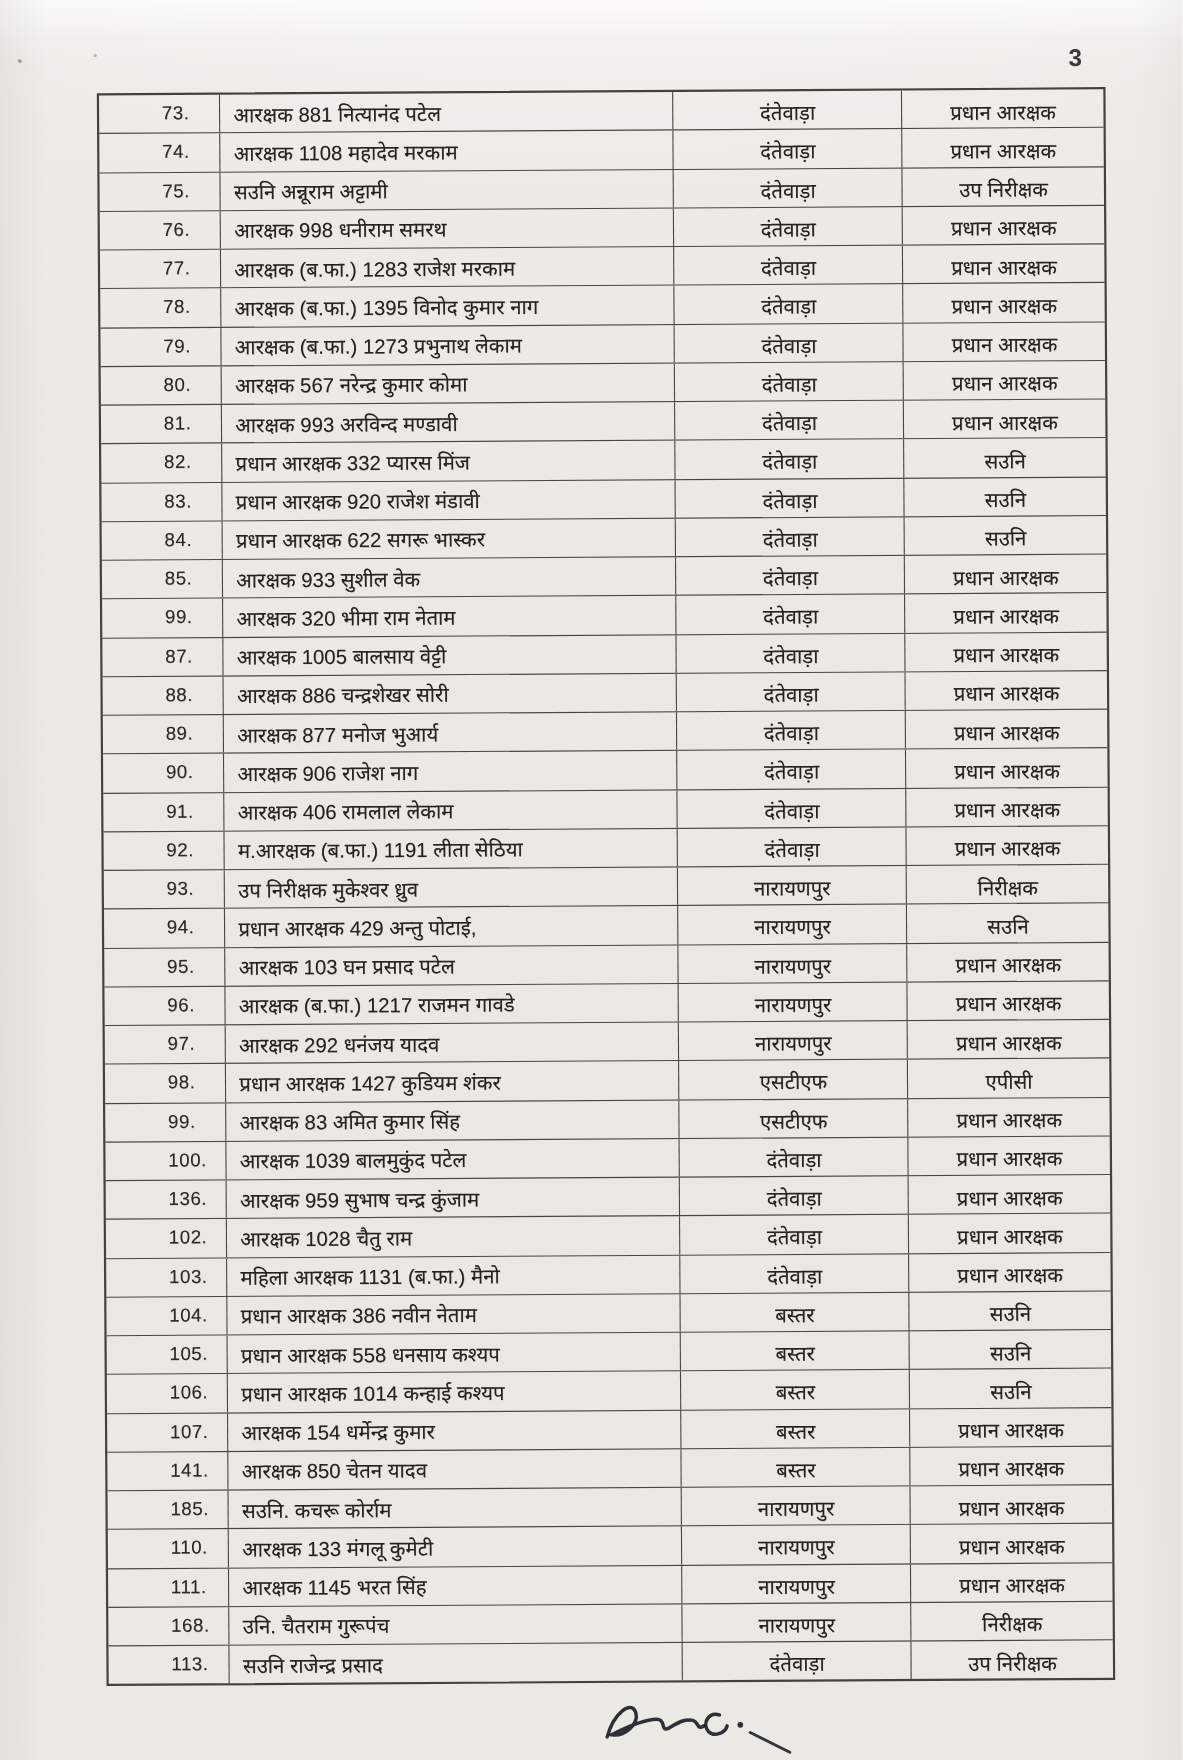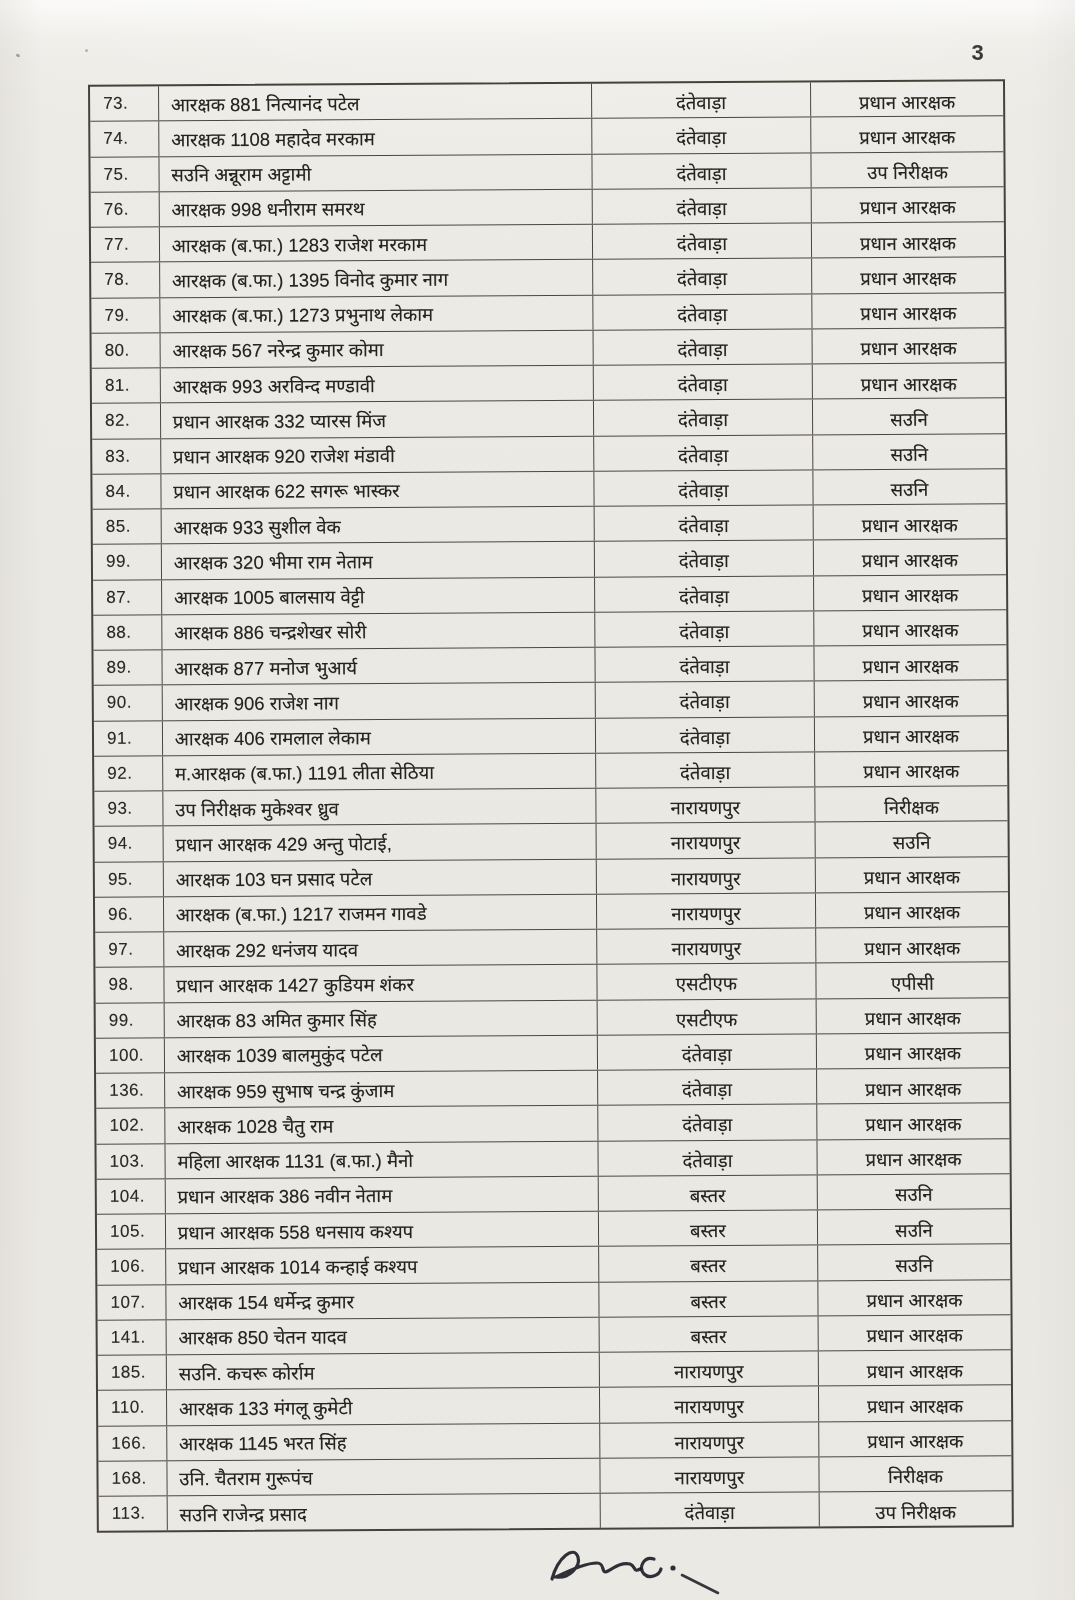--- a/index.html
+++ b/index.html
@@ -34,21 +34,21 @@
   .trow{flex:1;display:flex;border-bottom:1.4px solid #4a473f;box-sizing:border-box;}
   .trow:last-child{border-bottom:none;}
   .cell{
     display:flex;align-items:center;box-sizing:border-box;
     border-right:1.4px solid #4a473f;
     color:#24231d;
     text-shadow:0.3px 0.3px 0.4px rgba(40,38,30,0.35);
     white-space:nowrap;overflow:hidden;
   }
   .cell:last-child{border-right:none;}
-  .cell-serial{width:69px;padding-left:13px;font-size:17px;letter-spacing:.5px;color:#2b2a24;}
+  .cell-serial{width:69px;padding-left:13px;font-size:17px;letter-spacing:.5px;color:#2b2a24;margin-left:44px;}
   .cell-name{width:435px;padding-left:12px;font-size:18.5px;}
   .cell-district{width:220px;justify-content:center;font-size:18.5px;padding-top:3px;}
   .cell-rank{width:193px;justify-content:center;font-size:18.5px;padding-top:4px;}
 
   .signature{position:absolute;left:540px;top:1535px;width:190px;height:70px;}
   .signature svg{width:100%;height:100%;}
 </style>
 </head>
 <body>
 
@@ -283,21 +283,21 @@
       <div class="cell cell-district">नारायणपुर</div>
       <div class="cell cell-rank">प्रधान आरक्षक</div>
     </div>
     <div class="trow">
       <div class="cell cell-serial">110.</div>
       <div class="cell cell-name">आरक्षक 133 मंगलू कुमेटी</div>
       <div class="cell cell-district">नारायणपुर</div>
       <div class="cell cell-rank">प्रधान आरक्षक</div>
     </div>
     <div class="trow">
-      <div class="cell cell-serial">166.</div>
+      <div class="cell cell-serial">111.</div>
       <div class="cell cell-name">आरक्षक 1145 भरत सिंह</div>
       <div class="cell cell-district">नारायणपुर</div>
       <div class="cell cell-rank">प्रधान आरक्षक</div>
     </div>
     <div class="trow">
       <div class="cell cell-serial">168.</div>
       <div class="cell cell-name">उनि. चैतराम गुरूपंच</div>
       <div class="cell cell-district">नारायणपुर</div>
       <div class="cell cell-rank">निरीक्षक</div>
     </div>

